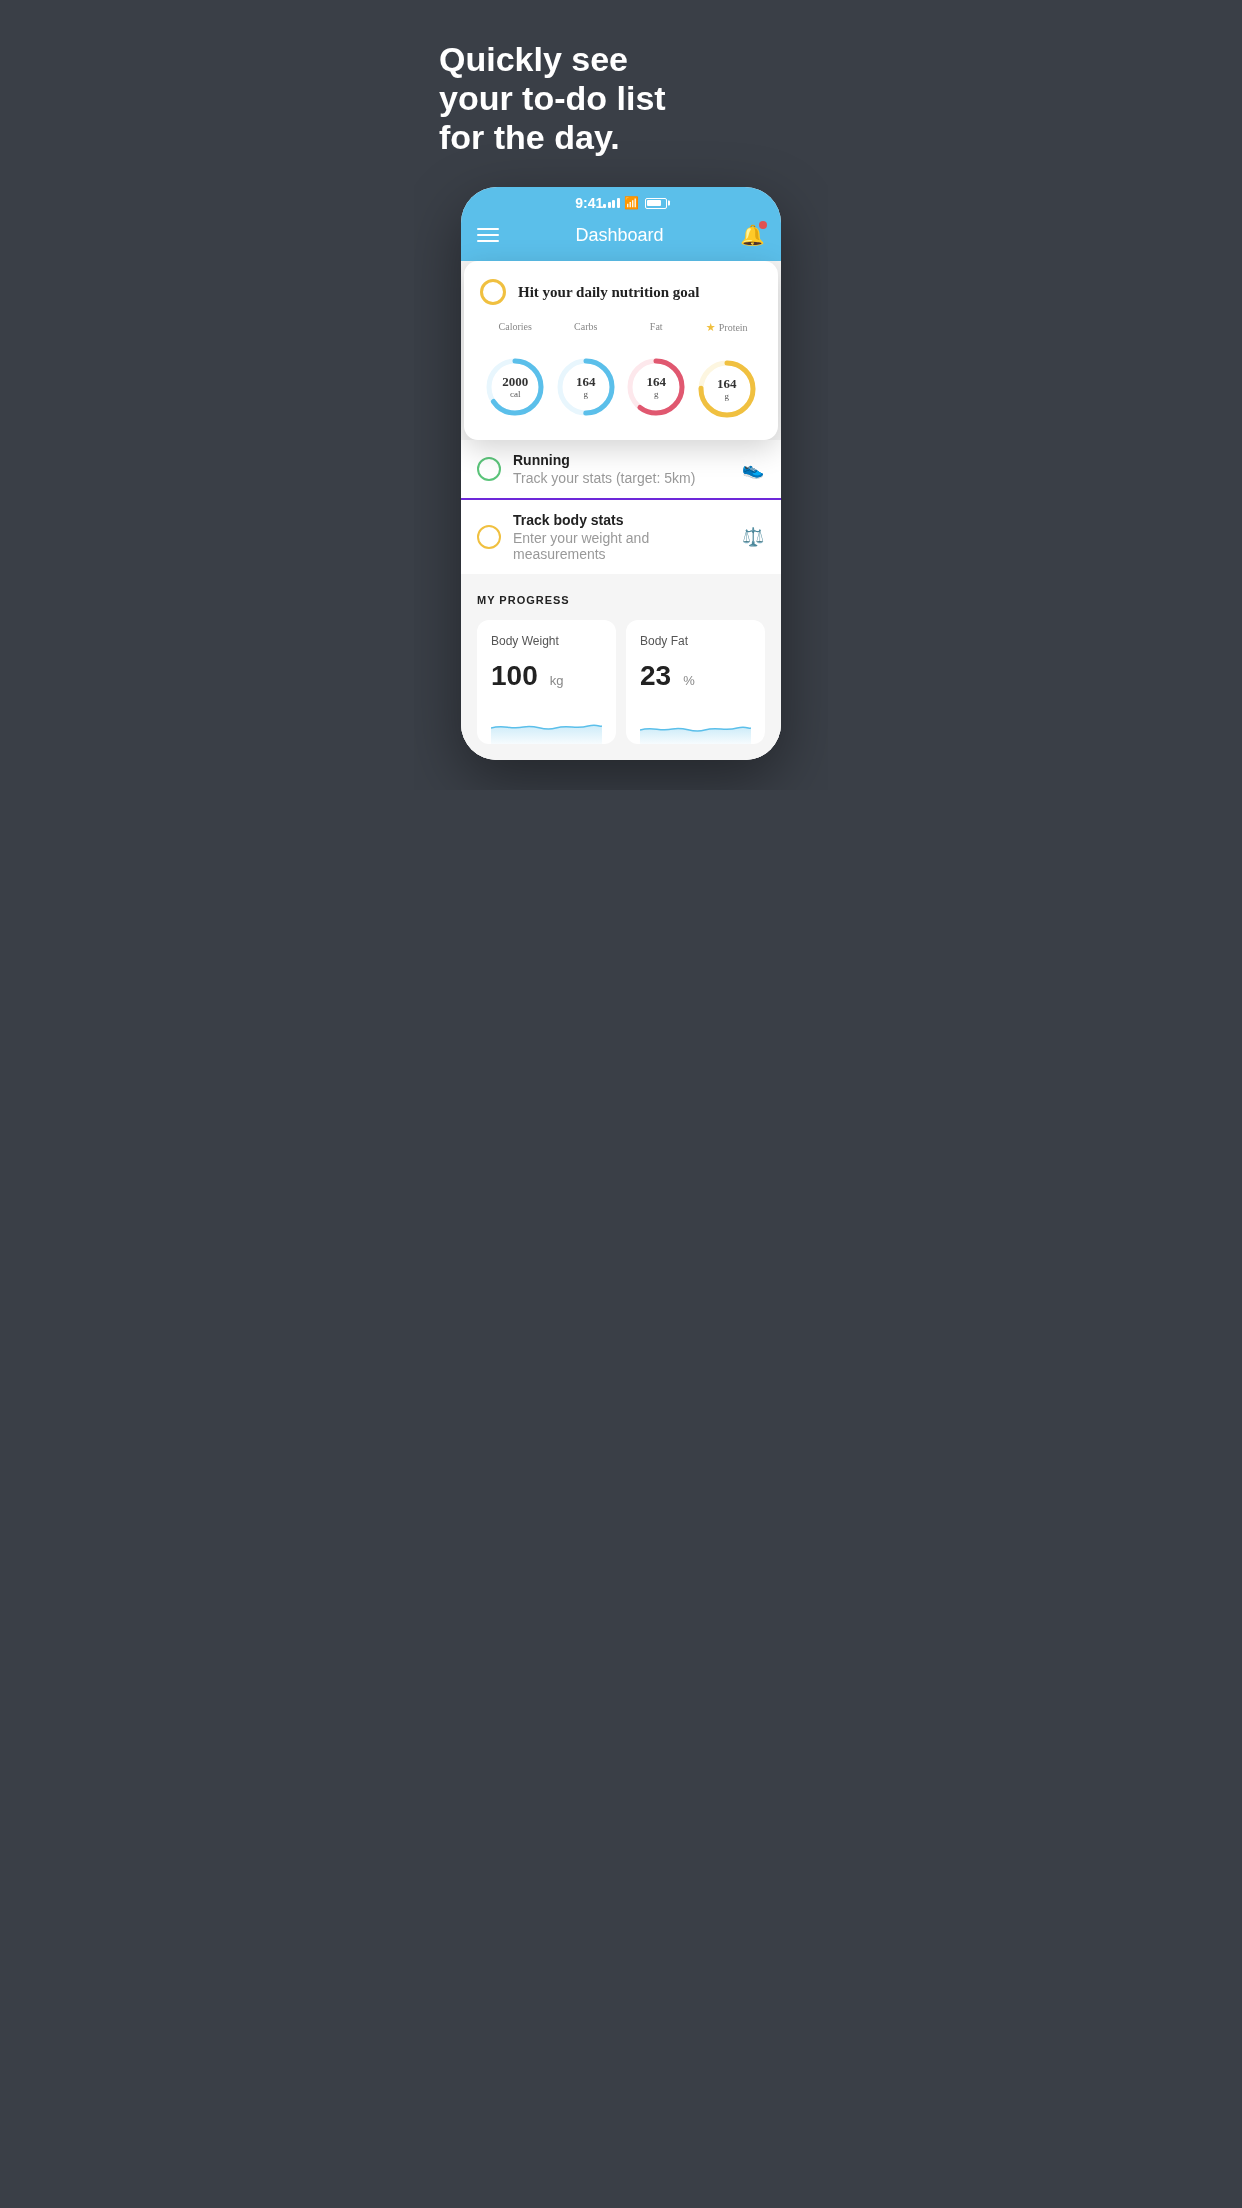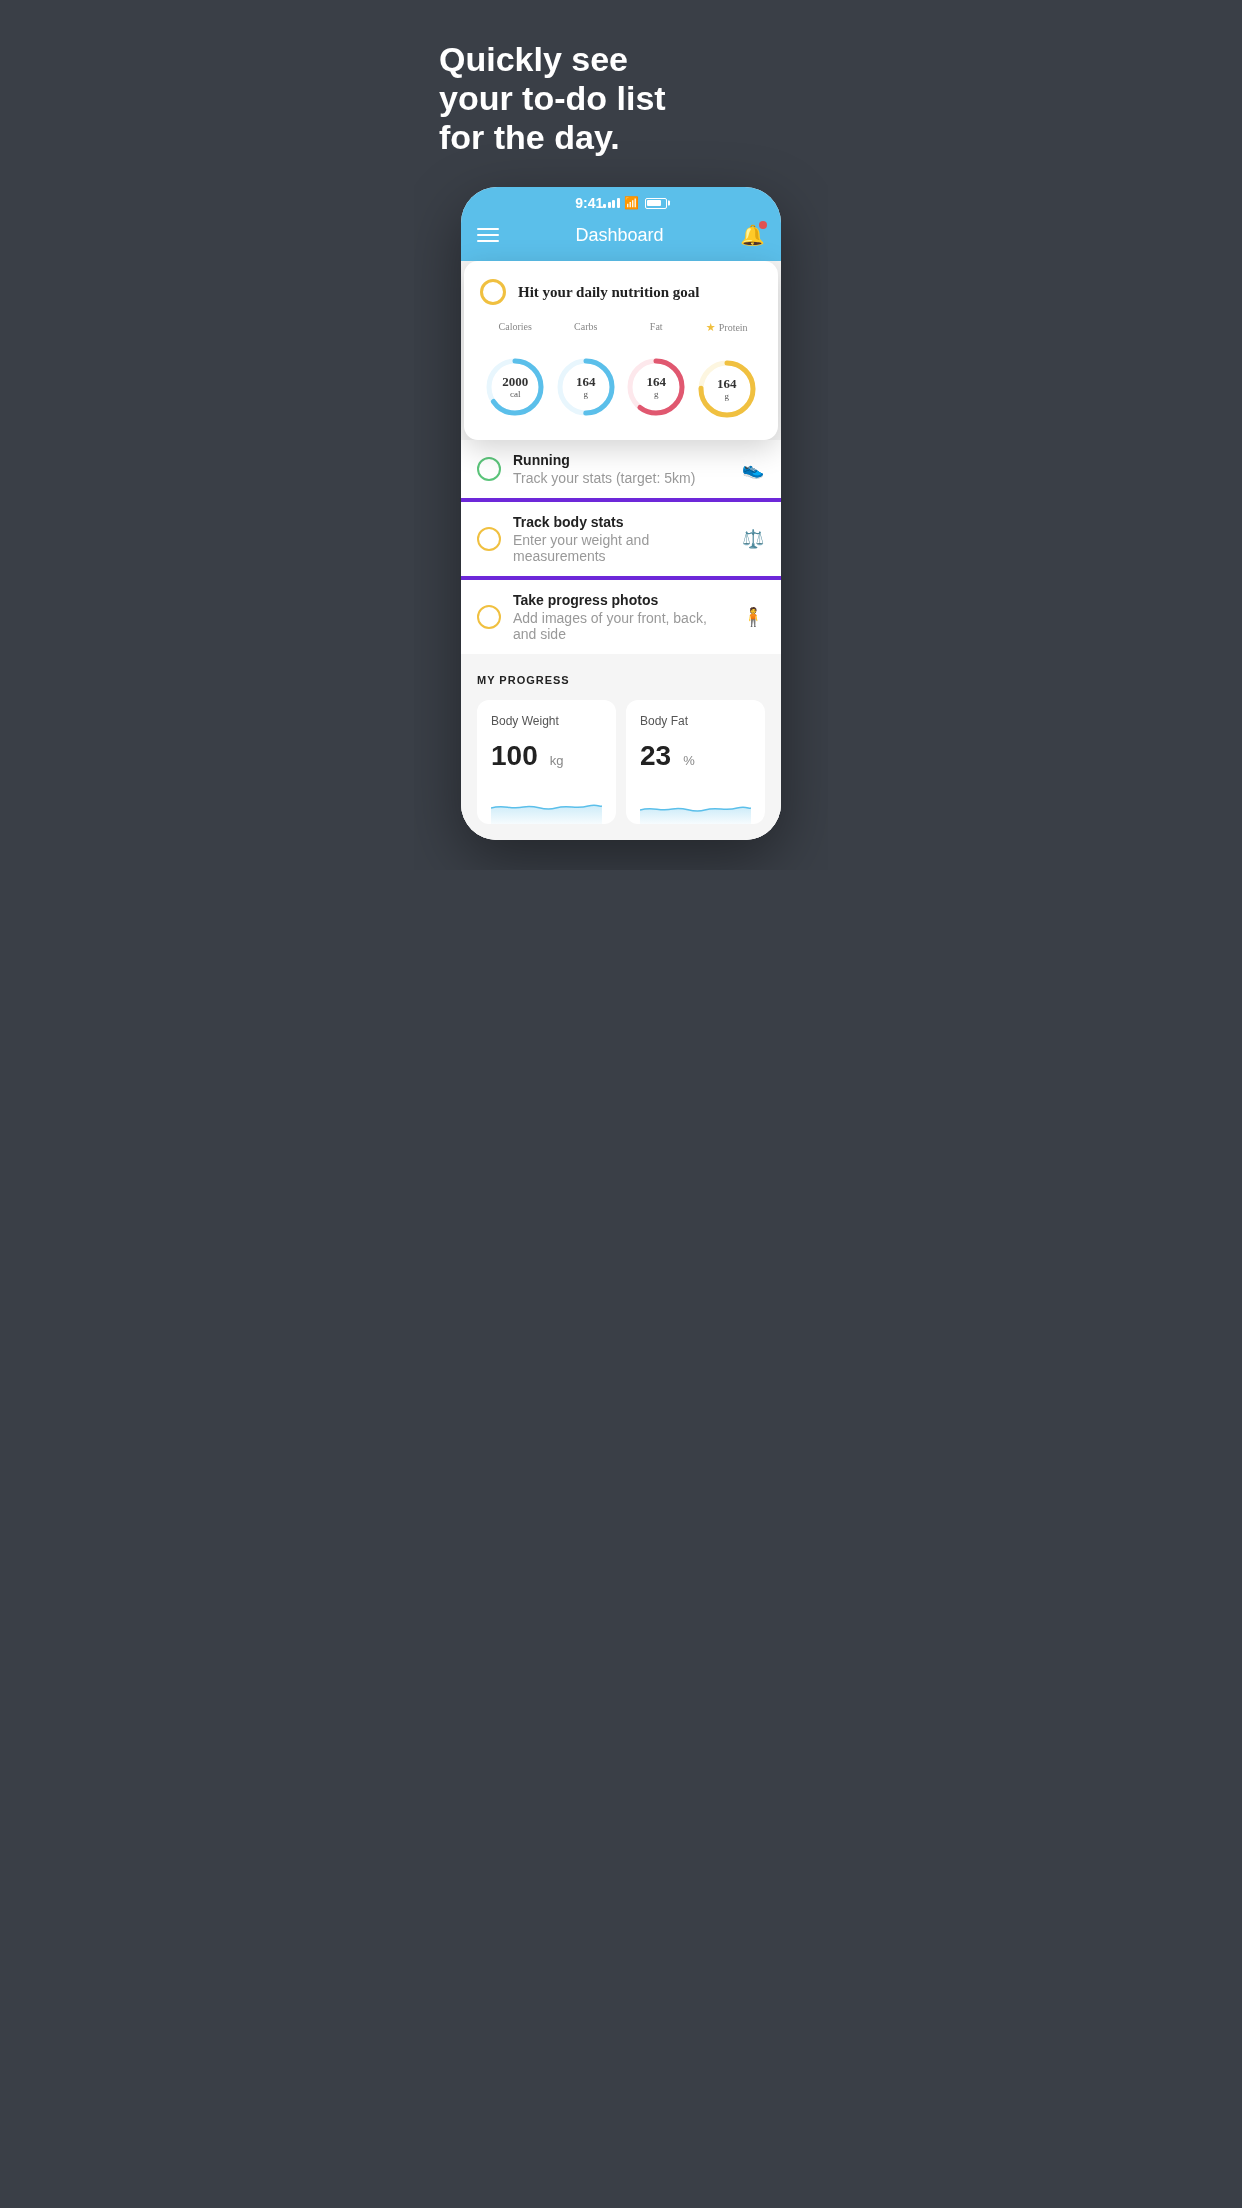--- a/index.html
+++ b/index.html
@@ -238,21 +238,21 @@
 
     
     .todo-list {
       background: white;
       margin-top: 0;
     }
     .todo-item {
       display: flex;
       align-items: center;
       padding: 12px 16px;
-      border-bottom: 4px solid #6d28d9;
+      border-bottom: 2px solid #6d28d9;
       gap: 12px;
     }
     .todo-item:last-child { border-bottom: none; }
     .todo-circle-green {
       width: 24px; height: 24px;
       border-radius: 50%;
       border: 2.5px solid #5bc47a;
       flex-shrink: 0;
     }
     .todo-circle-yellow {
@@ -459,28 +459,20 @@
 
         <div class="todo-item">
           <div class="todo-circle-yellow"></div>
           <div class="todo-text">
             <div class="todo-title">Track body stats</div>
             <div class="todo-subtitle">Enter your weight and measurements</div>
           </div>
           <div class="todo-icon">⚖️</div>
         </div>
 
-        <div class="todo-item">
-          <div class="todo-circle-yellow"></div>
-          <div class="todo-text">
-            <div class="todo-title">Take progress photos</div>
-            <div class="todo-subtitle">Add images of your front, back, and side</div>
-          </div>
-          <div class="todo-icon">🧍</div>
-        </div>
       </div>
 
       <div class="progress-section">
         <div class="progress-header">MY PROGRESS</div>
         <div class="progress-cards">
 
           <div class="progress-card">
             <div class="progress-card-title">Body Weight</div>
             <div class="progress-value-row">
               <span class="progress-value">100</span>

